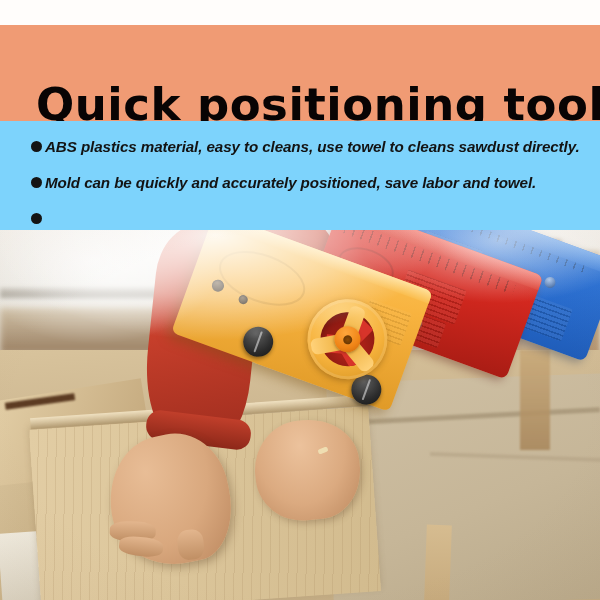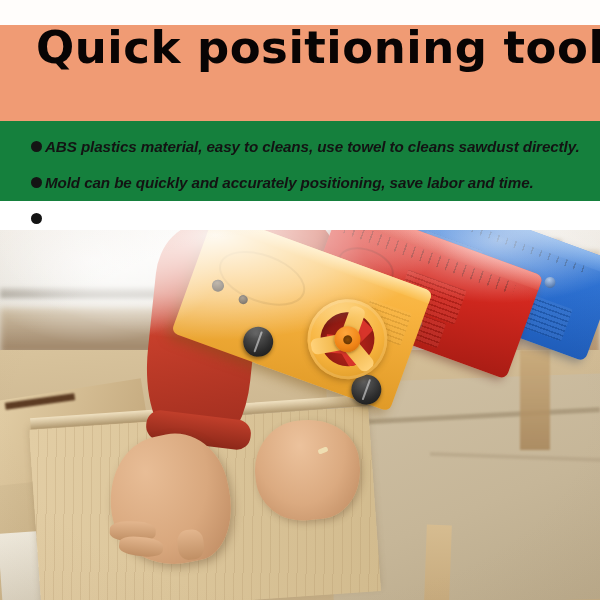--- a/index.html
+++ b/index.html
@@ -26,39 +26,39 @@
     background: #fffdfb;
   }
 
   
   .title-band {
     position: absolute;
     left: 0; top: 25px;
     width: 600px; height: 102px;
     background: #f09b74;
     display: flex;
-    align-items: flex-start;
+    align-items: flex-end;
   }
   .title-text {
     margin-left: 36px;
     font-family: "DejaVu Sans", sans-serif;
     font-size: 45px;
     font-weight: bold;
     color: #080404;
     letter-spacing: 0.5px;
     white-space: nowrap;
     line-height: 1;
   }
 
   
   .features {
     position: absolute;
     left: 0; top: 121px;
-    width: 600px; height: 80px;
-    background: #15803d;
+    width: 600px; height: 109px;
+    background: #7dd3fc;
     padding-top: 7px;
     box-sizing: border-box;
   }
   .feature-row {
     display: flex;
     align-items: center;
     height: 36px;
     padding-left: 31px;
   }
   .bullet-dot {
@@ -451,21 +451,21 @@
     <div class="title-text">Quick positioning tool</div>
   </div>
 
   <div class="features">
     <div class="feature-row">
       <span class="bullet-dot"></span>
       <span class="feature-text">ABS plastics material, easy to cleans, use towel to cleans sawdust directly.</span>
     </div>
     <div class="feature-row">
       <span class="bullet-dot"></span>
-      <span class="feature-text">Mold can be quickly and accurately positioning, save labor and time.</span>
+      <span class="feature-text">Mold can be quickly and accurately positioned, save labor and towel.</span>
     </div>
     <div class="feature-row">
       <span class="bullet-dot"></span>
     </div>
   </div>
 
   <div class="photo">
 
     <div class="bg-wall"></div>
     <div class="bg-wall-rail"></div>

